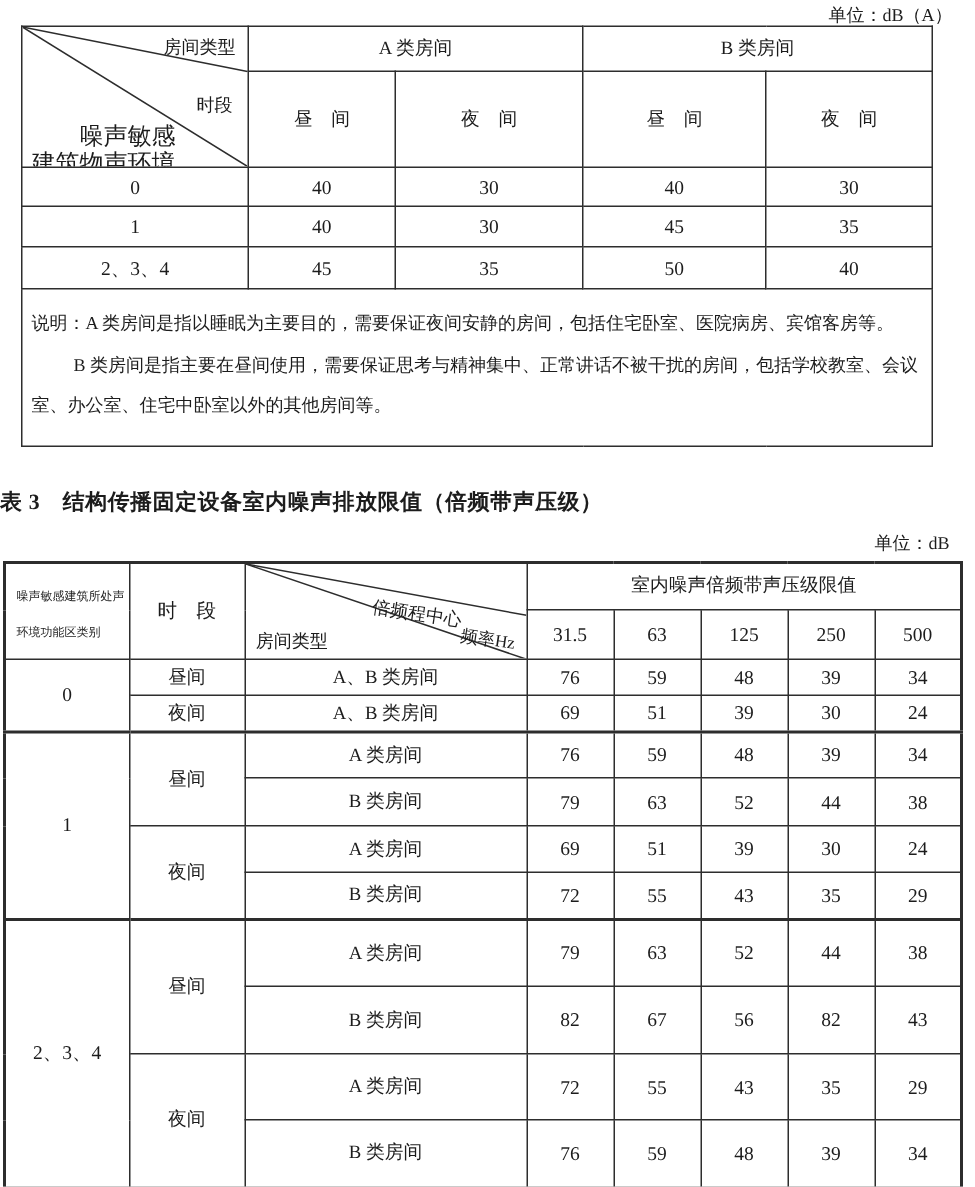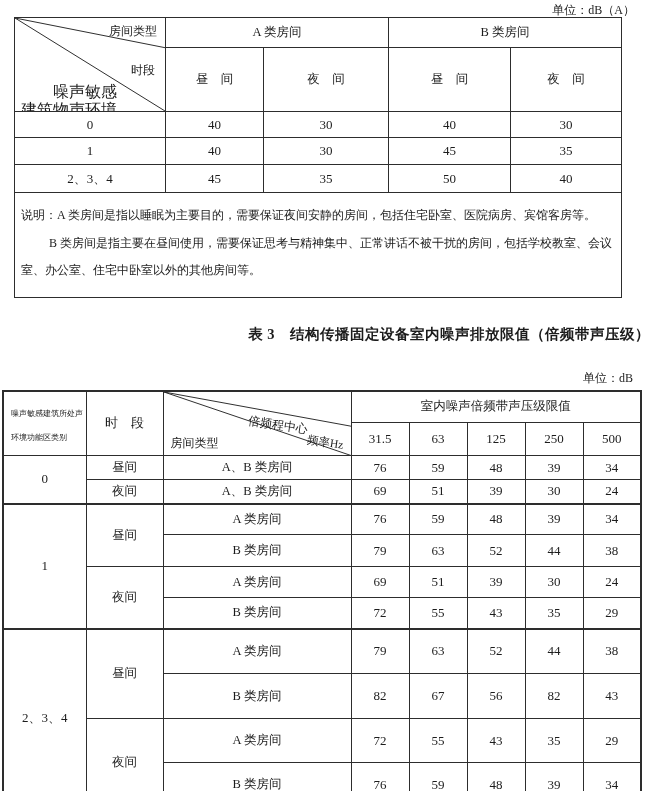--- a/index.html
+++ b/index.html
@@ -21,22 +21,22 @@
   #t1 { width: 608px; margin-left: 14px; border: 1.5px solid #2d2d2d; }
   #t1 .num, #t2 .num { font-size: 13px; }
   .corner-cell { position: relative; }
   .corner-cell svg { position: absolute; left: 0; top: 0; width: 100%; height: 100%; }
   .corner-cell .lbl { position: absolute; white-space: nowrap; }
   .t1-roomtype { top: 5px; right: 8px; font-size: 12px; }
   .t1-period   { top: 44px; right: 10px; font-size: 12px; }
   .t1-cat      { left: 6px; top: 41px; font-size: 16px; line-height: 18px; text-align: right; margin-top: 24px; }
   .note-cell { text-align: left; padding: 9px 8px 12px 6px; font-size: 12px; line-height: 27.5px; vertical-align: top; }
   .note-indent { text-indent: 28px; }
-  #t3-title { margin-top: 27px; text-align: right; font-size: 14.5px; font-weight: bold; letter-spacing: 0.5px; }
-  #unit2 { padding: 0 17px 0 0; margin-top: 26px; height: 16px; }
+  #t3-title { margin-top: 27px; text-align: left; font-size: 14.5px; font-weight: bold; letter-spacing: 0.5px; }
+  #unit2 { padding: 0 17px 0 0; margin-top: 10px; height: 16px; }
   #t2 { width: 638px; margin: 4px 0 0 2px; border: 2px solid #2d2d2d; }
   .zone-hdr { font-size: 8px; text-align: left; padding: 6px 0 0 7px; line-height: 24px; }
   .period-hdr { font-size: 13px; }
   .band-hdr { font-size: 12.5px; }
   .t2-bandcenter { left: 84px; top: 25px; font-size: 12px; transform: rotate(8.5deg); }
   .t2-freq       { right: 7px;  top: 43px; font-size: 11.5px; transform: rotate(8.5deg); }
   .t2-roomtype   { left: 7px;  top: 43px; font-size: 12px; }
   tr.zsep td { border-top-width: 2px; }
   .room-cell { font-size: 12.5px; }
 </style>

